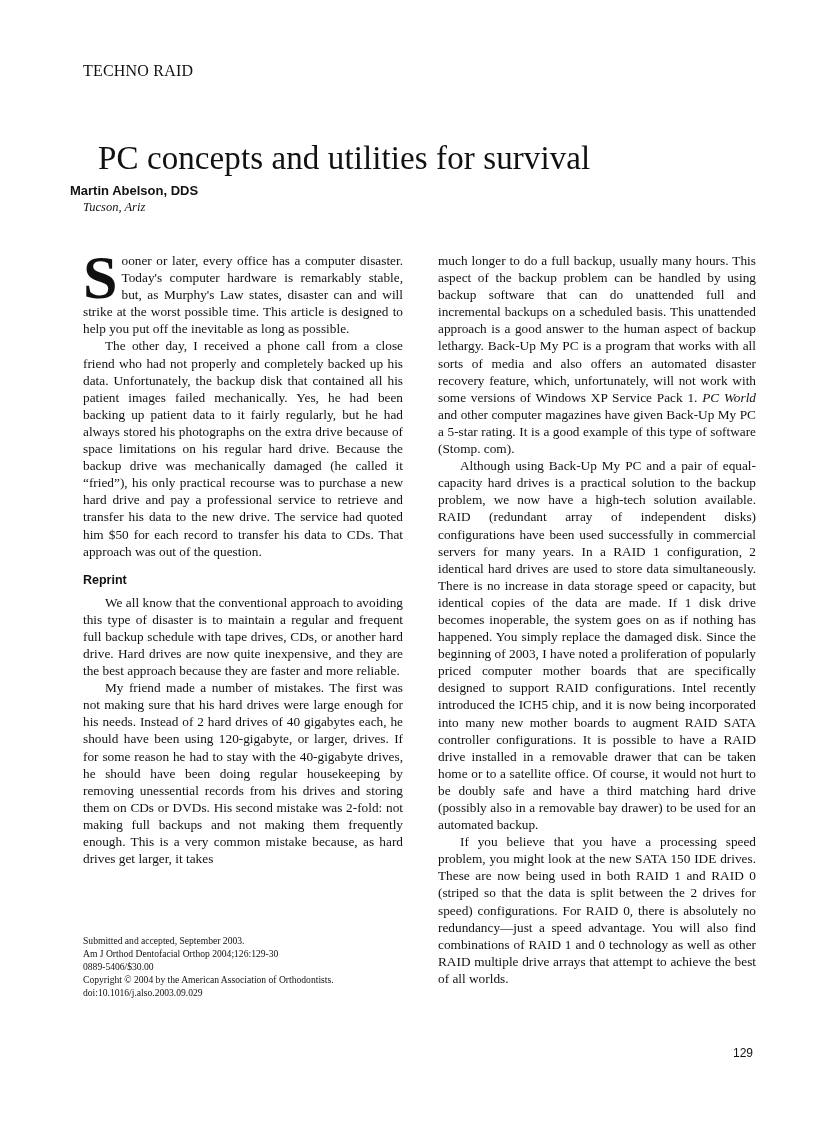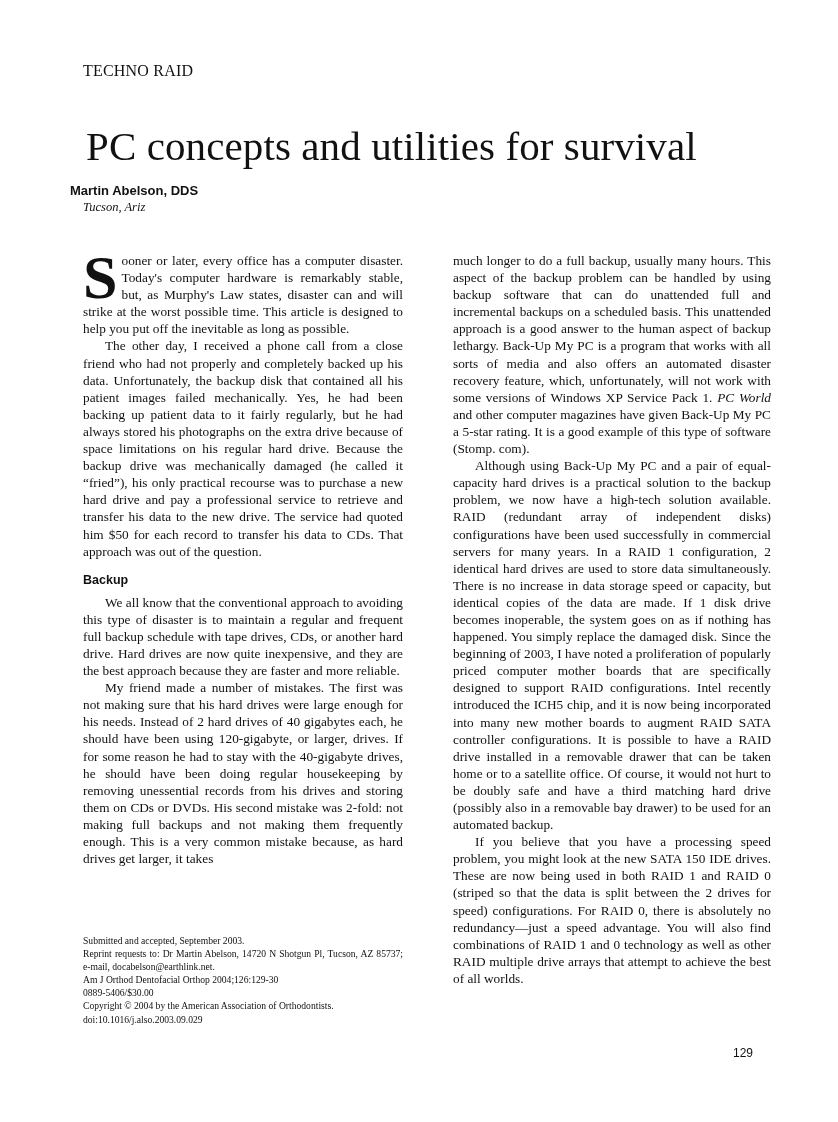--- a/index.html
+++ b/index.html
@@ -1,25 +1,25 @@
 <!DOCTYPE html>
 <html><head>
   <meta charset="utf-8">
   <style>
     html, body { margin: 0; padding: 0; background: #ffffff; }
     body { width: 838px; height: 1122px; position: relative; overflow: hidden; color: #111111; }
     .serif { font-family: "Liberation Serif", "DejaVu Serif", serif; }
     .sans { font-family: "Liberation Sans", "DejaVu Sans", sans-serif; }
     #section { position: absolute; left: 83px; top: 62px; font-size: 16px; letter-spacing: 0.2px; }
-    #title { position: absolute; left: 82px; top: 120px; font-size: 41px; font-weight: normal; margin: 4px; line-height: 44px; letter-spacing: 0.1px; }
+    #title { position: absolute; left: 82px; top: 120px; font-size: 33px; font-weight: normal; margin: 16px; line-height: 44px; letter-spacing: 0.1px; }
     #author { position: absolute; left: 70px; top: 183px; font-size: 13px; font-weight: bold; }
     #affil { position: absolute; left: 83px; top: 200px; font-size: 12.5px; font-style: italic; }
     .col { position: absolute; top: 252px; width: 320px; font-size: 13.3px; line-height: 17.1px; text-align: justify; hyphens: manual; }
     #col-left { left: 83px; }
-    #col-right { left: 453px; width: 318px; }
+    #col-right { left: 438px; width: 318px; }
     .col p { margin: 0; text-indent: 22px; }
     .col p.noindent { text-indent: 0; }
     .dropcap { float: left; font-size: 62px; line-height: 46px; font-weight: bold; margin: 2px 4px 0 0; height: 48px; }
     .col h2 { font-family: "Liberation Sans", "DejaVu Sans", sans-serif; font-size: 12.5px; font-weight: bold; margin: 12px 0 6px 0; line-height: 16px; }
     #footnotes { position: absolute; left: 83px; top: 934px; width: 320px; font-size: 9.6px; line-height: 13.1px; }
     #footnotes div { white-space: nowrap; }
     #footnotes .wrap { white-space: normal; text-align: justify; }
     #pagenum { position: absolute; left: 733px; top: 1046px; font-size: 12px; font-weight: normal; }
     em { font-style: italic; }
   </style>
@@ -27,28 +27,27 @@
 <body>
 
 <div id="section" class="serif">TECHNO RAID</div>
 <h1 id="title" class="serif">PC concepts and utilities for survival</h1>
 <div id="author" class="sans">Martin Abelson, DDS</div>
 <div id="affil" class="serif">Tucson, Ariz</div>
 
 <div id="col-left" class="col serif">
   <p class="noindent"><span class="dropcap">S</span><span>ooner or later, every office has a computer disaster. Today's computer hardware is remark­ably stable, but, as Murphy's Law states, disaster can and will strike at the worst possible time. This article is designed to help you put off the inevitable as long as possible.</span></p>
   <p>The other day, I received a phone call from a close friend who had not properly and completely backed up his data. Unfortunately, the backup disk that contained all his patient images failed mechanically. Yes, he had been backing up patient data to it fairly regularly, but he had always stored his photographs on the extra drive because of space limitations on his regular hard drive. Because the backup drive was mechanically damaged (he called it “fried”), his only practical recourse was to purchase a new hard drive and pay a professional service to retrieve and transfer his data to the new drive. The service had quoted him $50 for each record to transfer his data to CDs. That approach was out of the question.</p>
-  <h2>Backup</h2>
+  <h2>Reprint</h2>
   <p>We all know that the conventional approach to avoiding this type of disaster is to maintain a regular and frequent full backup schedule with tape drives, CDs, or another hard drive. Hard drives are now quite inexpensive, and they are the best approach because they are faster and more reliable.</p>
   <p>My friend made a number of mistakes. The first was not making sure that his hard drives were large enough for his needs. Instead of 2 hard drives of 40 gigabytes each, he should have been using 120-gigabyte, or larger, drives. If for some reason he had to stay with the 40-gigabyte drives, he should have been doing regular housekeeping by removing unessential records from his drives and storing them on CDs or DVDs. His second mistake was 2-fold: not making full backups and not making them frequently enough. This is a very com­mon mistake because, as hard drives get larger, it takes</p>
 </div>
 
 <div id="footnotes" class="serif">
   <div>Submitted and accepted, September 2003.</div>
-  <div class="wrap">Reprint requests to: Dr Martin Abelson, 14720 N Shotgun Pl, Tucson, AZ 85737; e-mail, docabelson@earthlink.net.</div>
   <div>Am J Orthod Dentofacial Orthop 2004;126:129-30</div>
   <div>0889-5406/$30.00</div>
   <div>Copyright © 2004 by the American Association of Orthodontists.</div>
   <div>doi:10.1016/j.also.2003.09.029</div>
 </div>
 
 <div id="col-right" class="col serif">
   <p class="noindent"><span>much longer to do a full backup, usually many hours. This aspect of the backup problem can be handled by using backup software that can do unattended full and incremental backups on a scheduled basis. This unat­tended approach is a good answer to the human aspect of backup lethargy. Back-Up My PC is a program that works with all sorts of media and also offers an automated disaster recovery feature, which, unfortu­nately, will not work with some versions of Windows XP Service Pack 1. </span><em>PC World</em><span> and other computer magazines have given Back-Up My PC a 5-star rating. It is a good example of this type of software (Stomp. com).</span></p>
   <p>Although using Back-Up My PC and a pair of equal-capacity hard drives is a practical solution to the backup problem, we now have a high-tech solution available. RAID (redundant array of independent disks) configurations have been used successfully in commer­cial servers for many years. In a RAID 1 configuration, 2 identical hard drives are used to store data simulta­neously. There is no increase in data storage speed or capacity, but identical copies of the data are made. If 1 disk drive becomes inoperable, the system goes on as if nothing has happened. You simply replace the damaged disk. Since the beginning of 2003, I have noted a proliferation of popularly priced computer mother boards that are specifically designed to support RAID configurations. Intel recently introduced the ICH5 chip, and it is now being incorporated into many new mother boards to augment RAID SATA controller configura­tions. It is possible to have a RAID drive installed in a removable drawer that can be taken home or to a satellite office. Of course, it would not hurt to be doubly safe and have a third matching hard drive (possibly also in a removable bay drawer) to be used for an automated backup.</p>
   <p>If you believe that you have a processing speed problem, you might look at the new SATA 150 IDE drives. These are now being used in both RAID 1 and RAID 0 (striped so that the data is split between the 2 drives for speed) configurations. For RAID 0, there is absolutely no redundancy—just a speed advantage. You will also find combinations of RAID 1 and 0 technology as well as other RAID multiple drive arrays that attempt to achieve the best of all worlds.</p>

